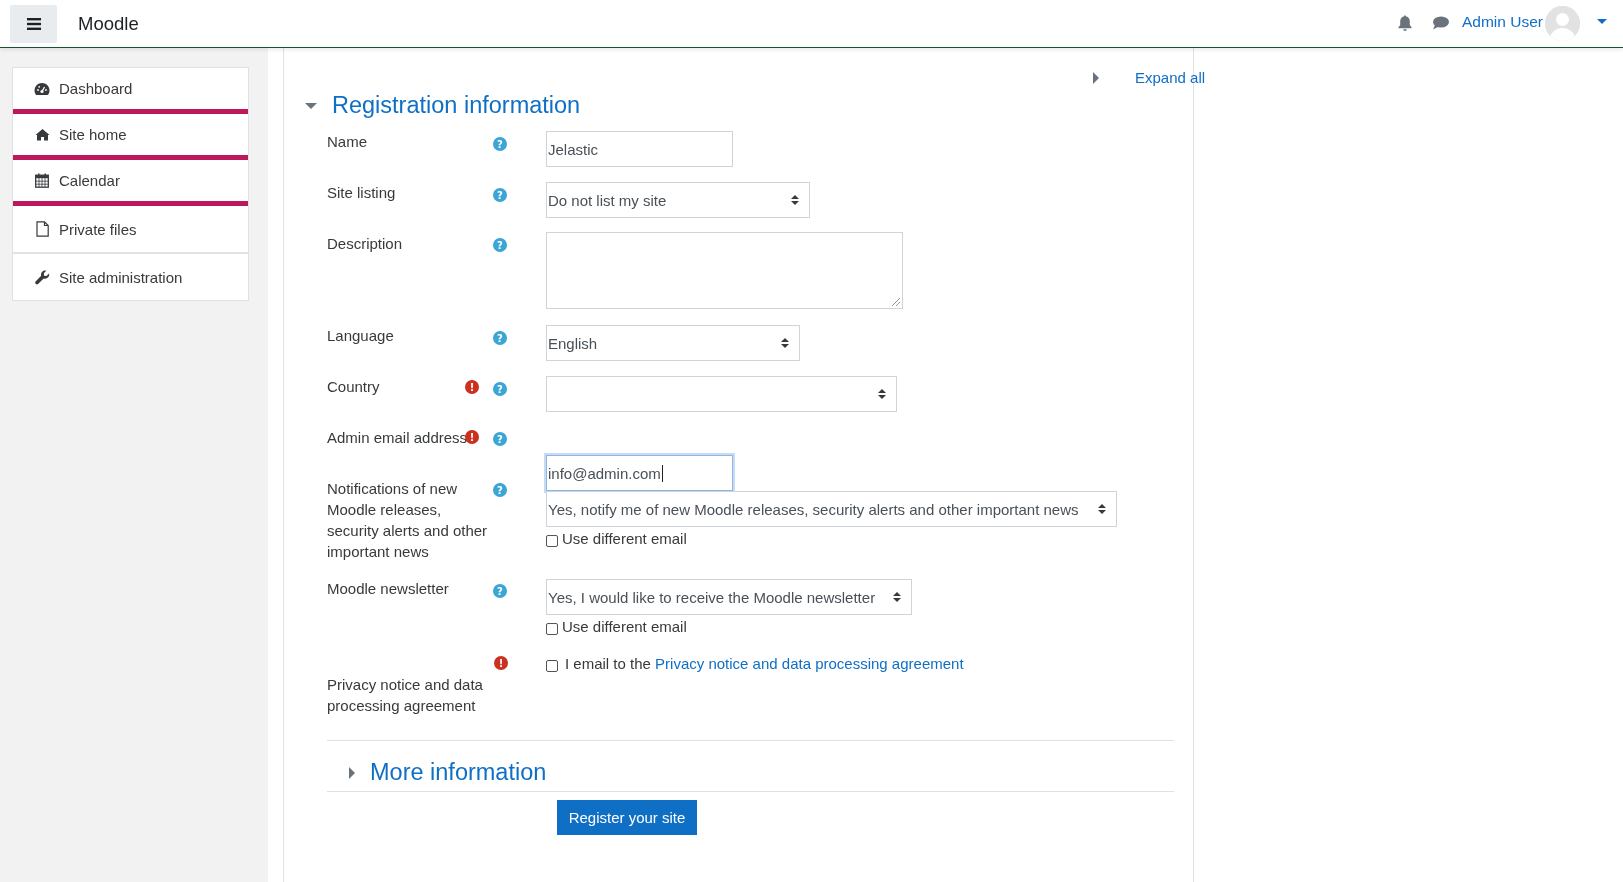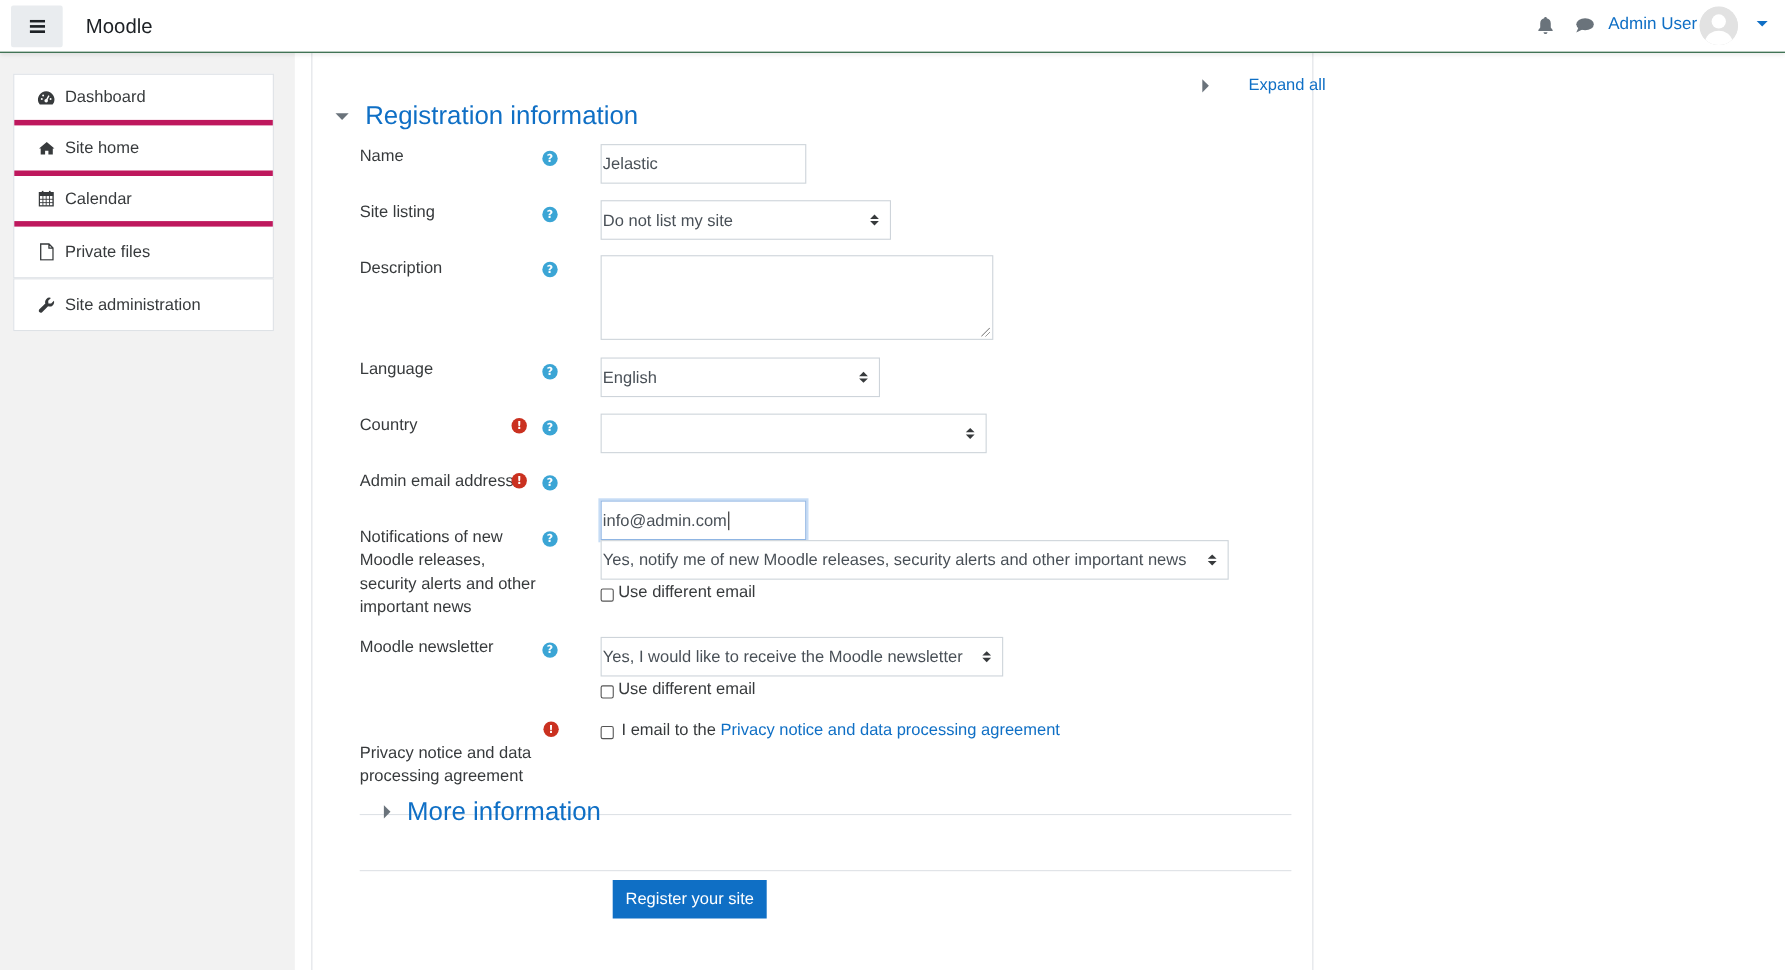--- a/index.html
+++ b/index.html
@@ -229,20 +229,20 @@
 
 <div class="req" style="left:494px; top:656px;">!</div>
 <div class="label" style="top:674px; width:170px;">Privacy notice and data processing agreement</div>
 <label class="check" style="top:655px;">
   <span class="box" style="margin-right:7px;"></span>
   <span>I email to the</span>&nbsp;<span class="link">Privacy notice and data processing agreement</span>
 </label>
 
 <div class="hr" style="top:740px;"></div>
 
-<div class="section-head" style="top:724px;padding-left:44px;">
+<div class="section-head" style="top:759px;padding-left:44px;">
   <span class="tri-right"></span>
   <span>More information</span>
 </div>
 
 <div class="hr" style="top:791px;"></div>
 
 <div class="btn-primary">Register your site</div>
 
 </body></html>

